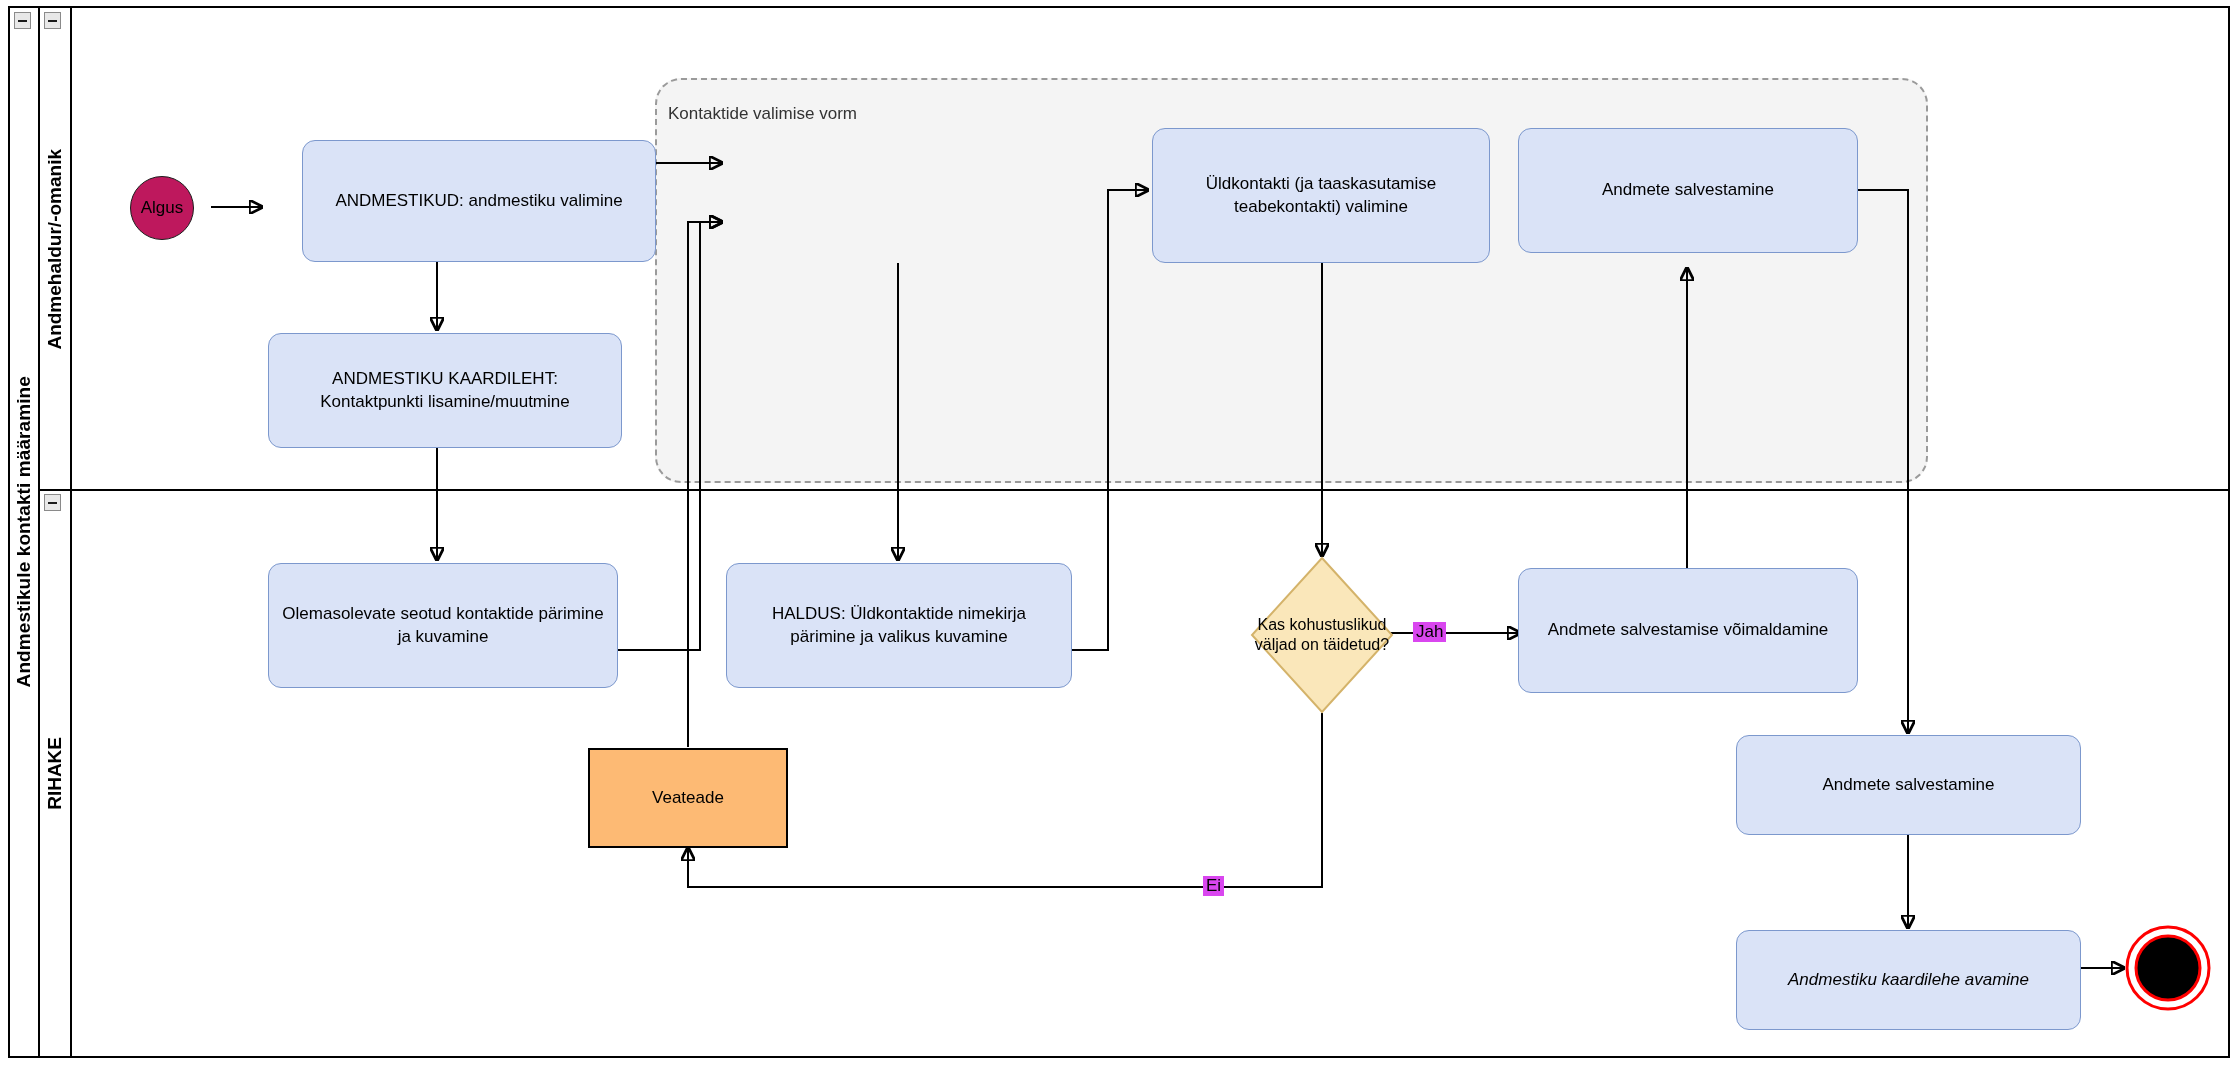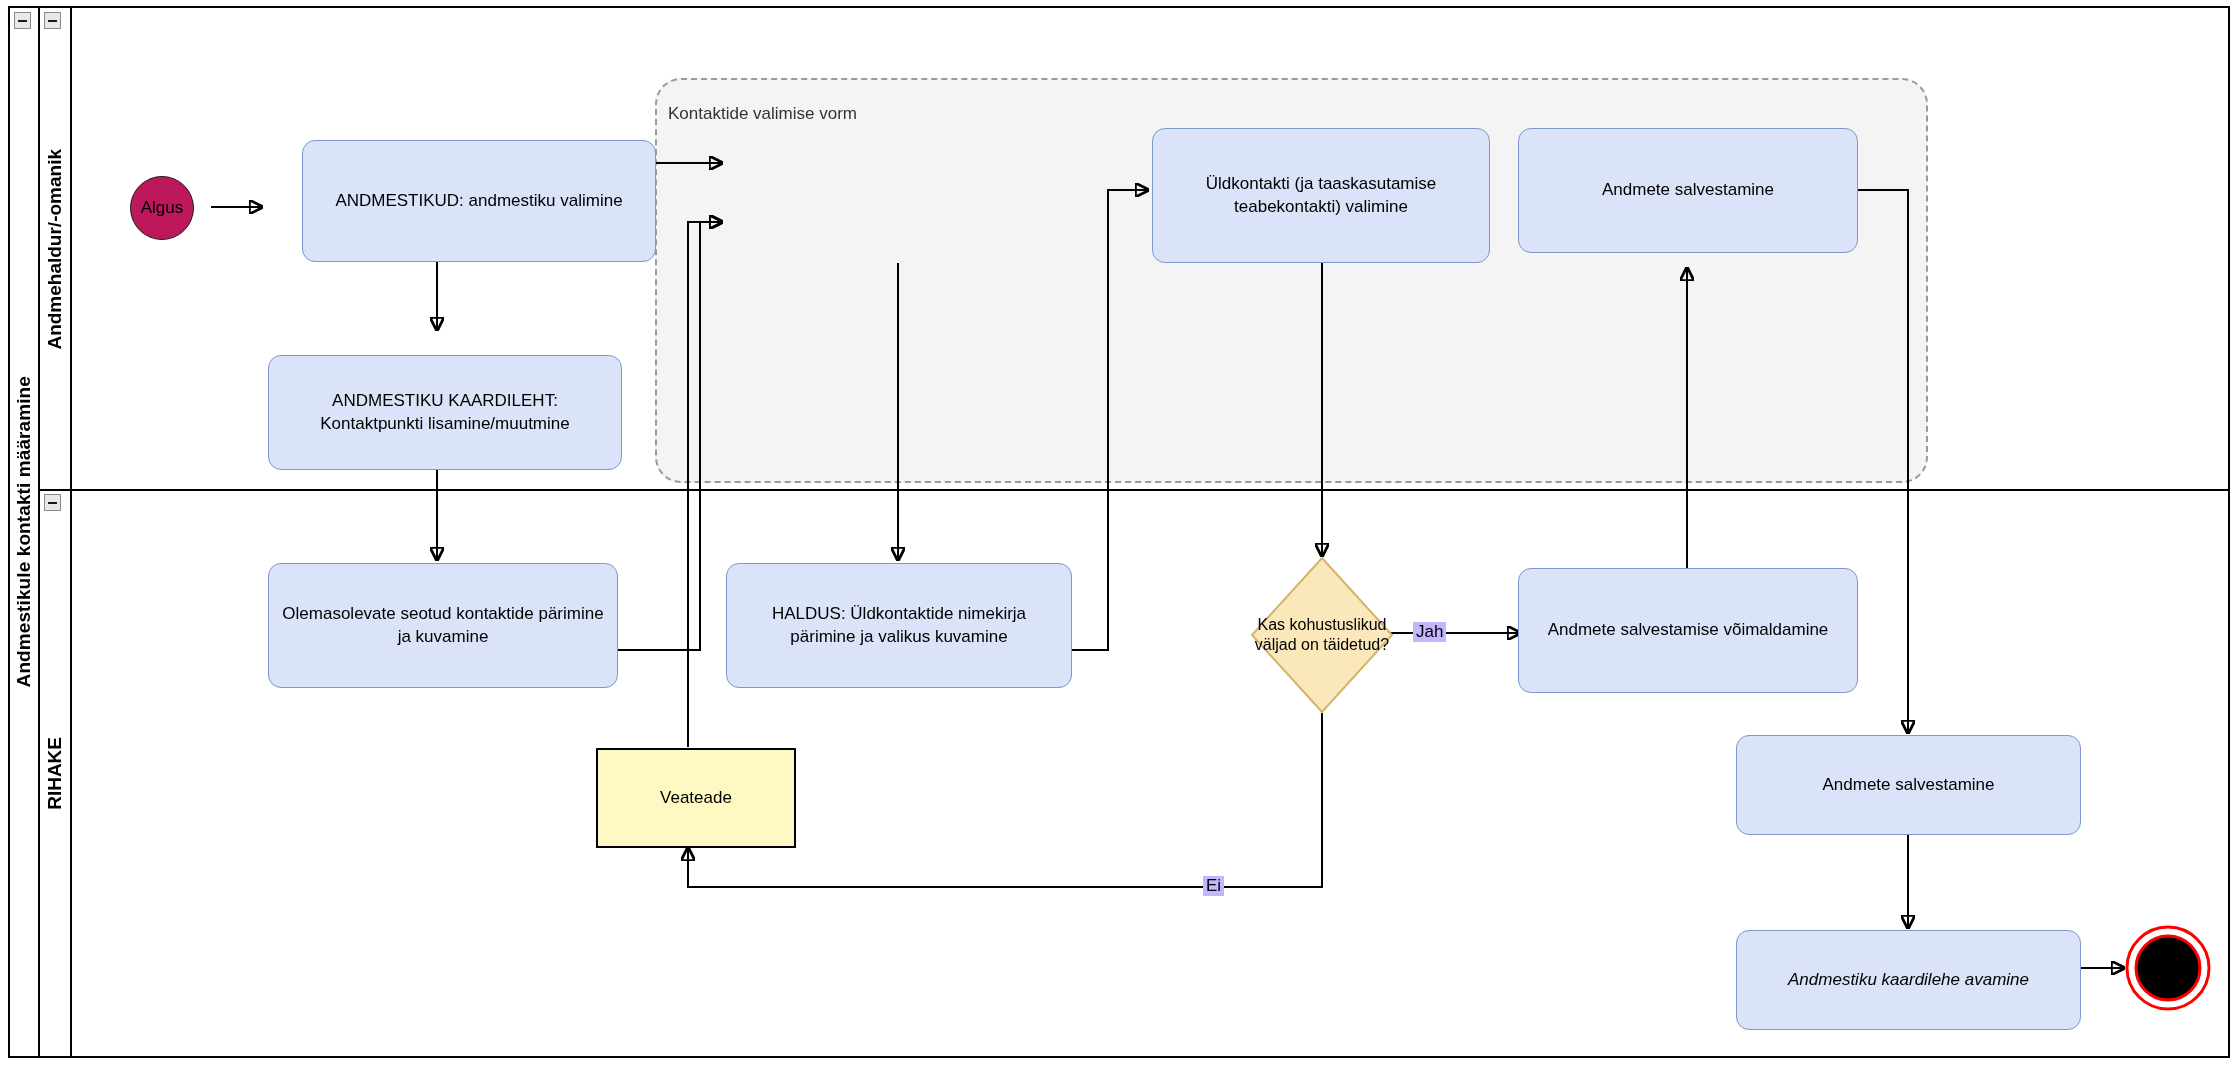--- a/index.html
+++ b/index.html
@@ -115,25 +115,24 @@
     color: #000000;
   }
   .task {
     background: #dae3f7;
     border: 1.6px solid #7c98cd;
     border-radius: 13px;
     font-size: 17px;
     padding: 4px 10px;
   }
   .plain-rect {
-    background: #fef9c3;
+    background: #fdba74;
     border: 2px solid #000000;
     border-radius: 0;
     font-size: 17px;
-    margin-left: 8px;
   }
   .start-event {
     background: #be185d;
     border: 1.8px solid #1d1d1d;
     border-radius: 50%;
     font-size: 17px;
   }
   .gateway-wrap {
     position: absolute;
   }
@@ -161,21 +160,21 @@
     width: 2238px;
     height: 1070px;
     pointer-events: none;
     overflow: visible;
   }
   #edges path, #edges line { fill: none; stroke: #000000; stroke-width: 2; }
   .edge-label {
     position: absolute;
     font-size: 17px;
     color: #000;
-    background: #c4b5fd;
+    background: #d946ef;
     padding: 0 3px;
     white-space: nowrap;
   }
 </style>
 </head>
 <body>
 
 <div id="stage">
 
   <div class="pool" style="left:8px; top:6px; width:2222px; height:1052px;"></div>
@@ -242,21 +241,21 @@
   <div class="edge-label" style="left:1203px; top:876px;">Ei</div>
 
   <div class="node start-event" style="left:130px; top:176px; width:64px; height:64px;">
     <span>Algus</span>
   </div>
 
   <div class="node task" style="left:268px; top:140px; width:354px; height:122px;margin-left:34px;">
     <span>ANDMESTIKUD: andmestiku valimine</span>
   </div>
 
-  <div class="node task" style="left:268px; top:333px; width:354px; height:115px;margin-top:22px;">
+  <div class="node task" style="left:268px; top:333px; width:354px; height:115px;">
     <span>ANDMESTIKU KAARDILEHT: Kontaktpunkti lisamine/muutmine</span>
   </div>
 
 
   <div class="node task" style="left:1152px; top:128px; width:338px; height:135px;">
     <span>Üldkontakti (ja taaskasutamise teabekontakti) valimine</span>
   </div>
 
   <div class="node task" style="left:1518px; top:128px; width:340px; height:125px;">
     <span>Andmete salvestamine</span>

